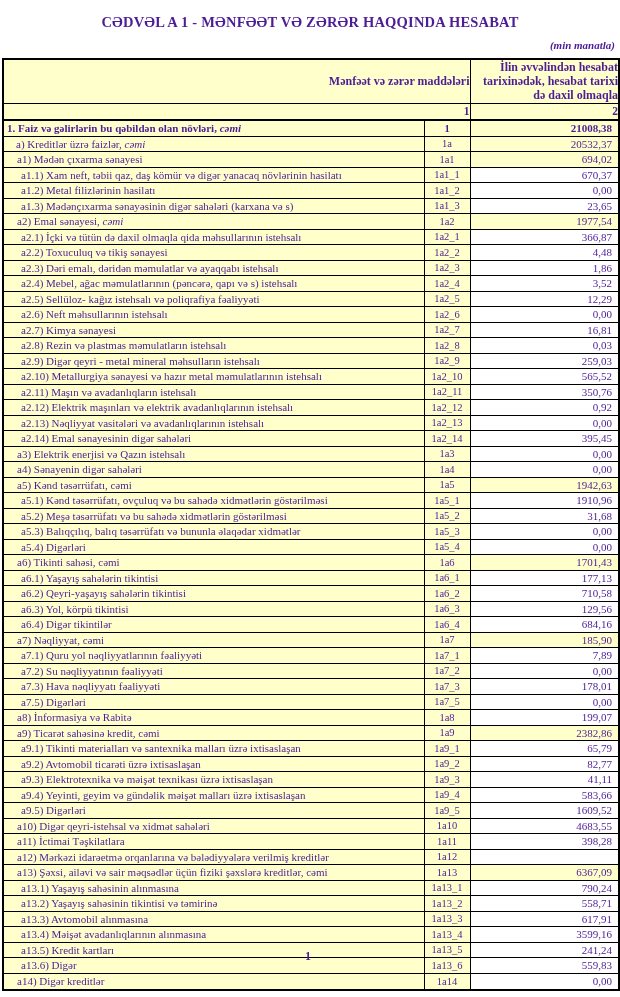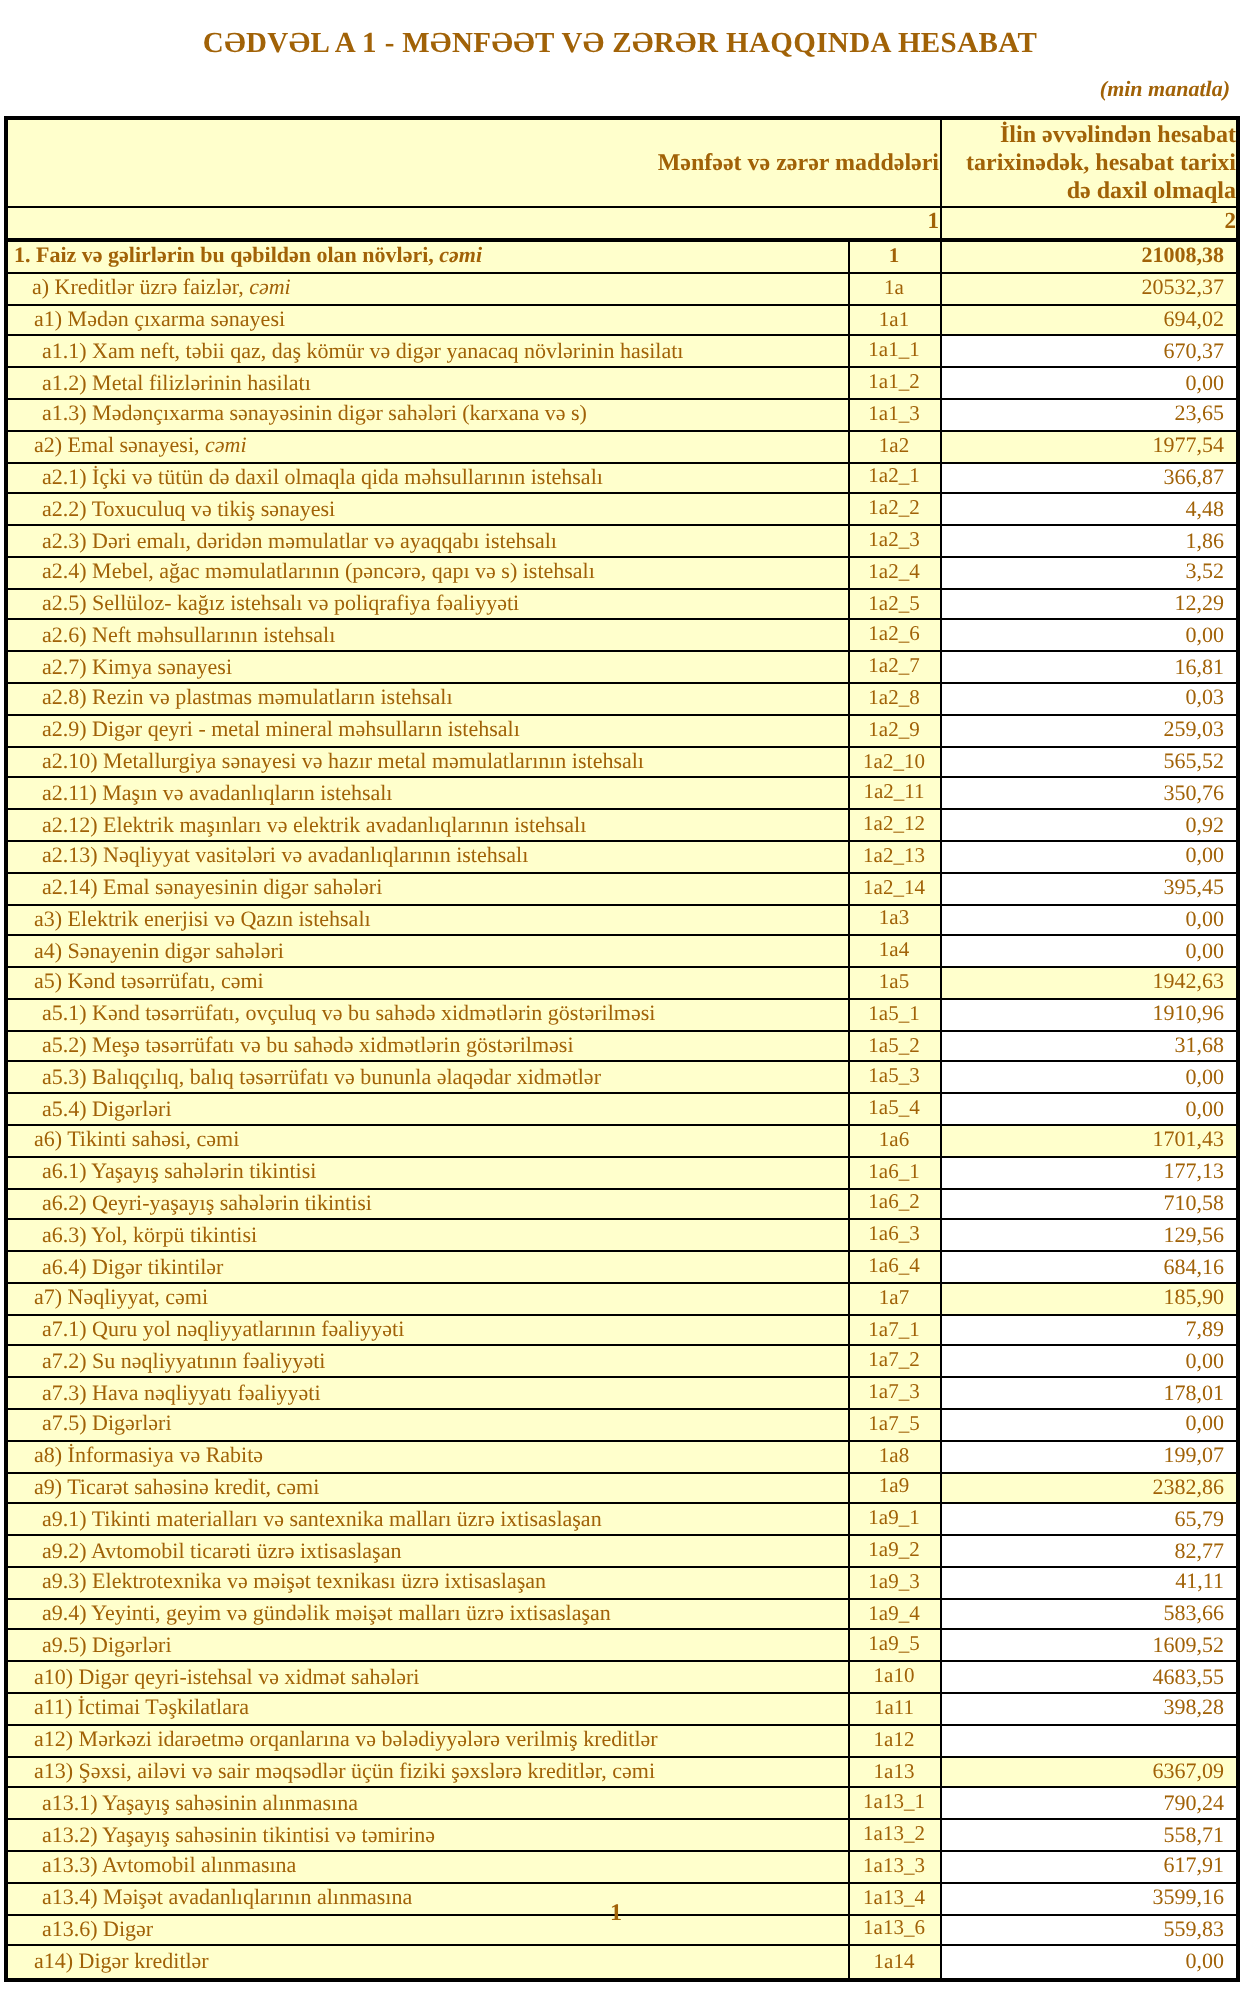--- a/index.html
+++ b/index.html
@@ -1,21 +1,21 @@
 <!DOCTYPE html>
 <html><head>
 <meta charset="utf-8">
 <style>
   html,body { margin:0; padding:0; background:#ffffff; }
   .page {
     position:relative;
     width:620px; height:997px;
     background:#ffffff;
     font-family:"Liberation Serif","DejaVu Serif",serif;
-    color:#a16207;
+    color:#4c1d95;
     overflow:hidden;
     text-decoration:underline;
   }
   .title {
     position:absolute; top:14px; left:0; width:100%;
     text-align:center;
     font-size:14.5px; font-weight:bold; letter-spacing:.2px;
     margin:0;
   }
   .unit-note {
@@ -346,20 +346,25 @@
           <td class="c-label ind3"><span>a13.3) Avtomobil alınmasına</span></td>
           <td class="c-code">1a13_3</td>
           <td class="c-value bg-white">617,91</td>
         </tr>
         <tr>
           <td class="c-label ind3"><span>a13.4) Məişət avadanlıqlarının alınmasına</span></td>
           <td class="c-code">1a13_4</td>
           <td class="c-value bg-white">3599,16</td>
         </tr>
         <tr>
+          <td class="c-label ind3"><span>a13.5) Kredit kartları</span></td>
+          <td class="c-code">1a13_5</td>
+          <td class="c-value bg-white">241,24</td>
+        </tr>
+        <tr>
           <td class="c-label ind3"><span>a13.6) Digər</span></td>
           <td class="c-code">1a13_6</td>
           <td class="c-value bg-white">559,83</td>
         </tr>
         <tr>
           <td class="c-label ind2"><span>a14) Digər kreditlər</span></td>
           <td class="c-code">1a14</td>
           <td class="c-value bg-white">0,00</td>
         </tr>
       </tbody>

